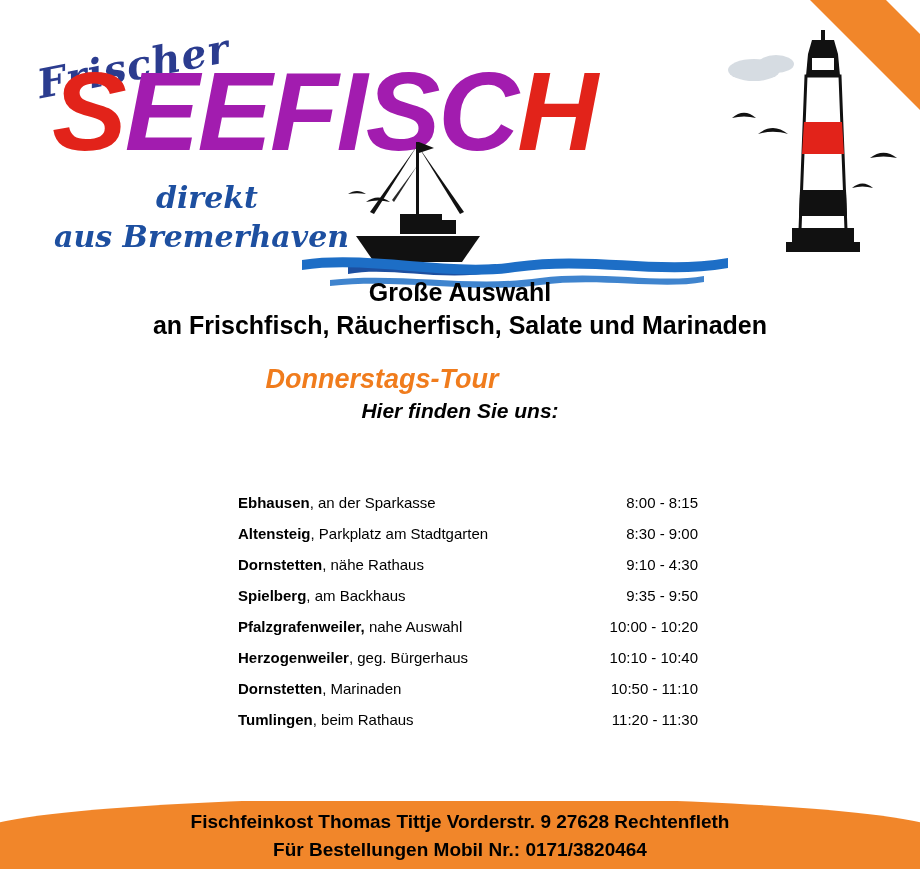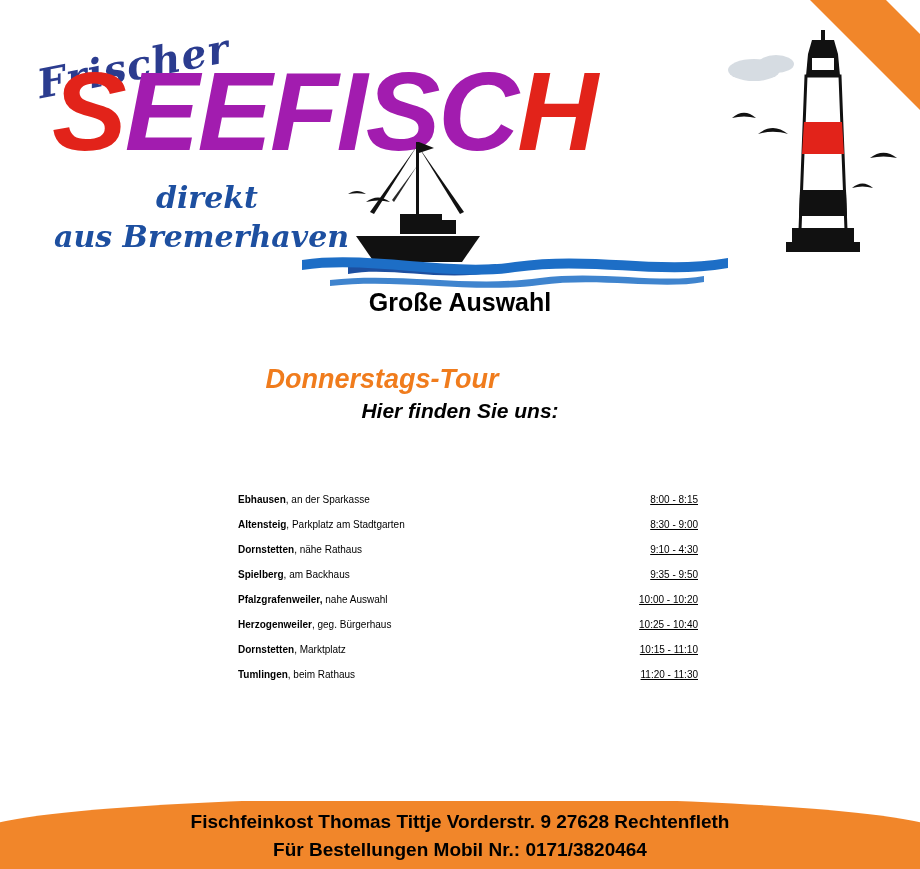--- a/index.html
+++ b/index.html
@@ -130,21 +130,21 @@
     left: 300px;
     top: 248px;
     width: 430px;
     height: 42px;
   }
 
   
   .headline {
     position: absolute;
     left: 0;
-    top: 286px;
+    top: 276px;
     width: 920px;
     text-align: center;
     font-size: 25px;
     font-weight: bold;
     color: #000000;
     line-height: 1.32;
   }
   .donnerstag {
     position: absolute;
     left: 0;
@@ -170,36 +170,35 @@
 
   
   .stops {
     position: absolute;
     left: 238px;
     top: 494px;
     width: 460px;
     border-collapse: collapse;
   }
   .stops td {
-    font-size: 10px;
+    font-size: 15px;
     color: #000000;
     padding: 0 0 14px 0;
     vertical-align: top;
     white-space: nowrap;
   }
   .stops td.place {
     text-align: left;
   }
   .stops td.place b {
     font-weight: bold;
   }
   .stops td.time {
     text-align: right;
     width: 160px;
-    text-decoration: underline;
   }
 
   
   .band {
     position: absolute;
     left: 0;
     top: 779px;
     width: 920px;
     height: 90px;
     overflow: hidden;
@@ -311,20 +310,21 @@
     <svg class="art-waves" viewBox="0 0 430 42">
       <g fill="#1d6ec6">
         <path d="M2 12 C 70 2, 150 24, 215 14 C 290 3, 360 22, 428 10 L428 20 C 360 32, 290 13, 215 24 C 150 34, 70 12, 2 22 Z"></path>
         <path d="M30 32 C 100 24, 170 40, 240 30 C 300 22, 360 36, 404 28 L404 34 C 360 42, 300 29, 240 37 C 170 46, 100 30, 30 38 Z" opacity="0.85"></path>
       </g>
     </svg>
   </div>
 
   <div class="headline">
     <div>Große Auswahl</div>
+    <div>an Frischfisch, Räucherfisch, Salate und Marinaden</div>
   </div>
 
   <div class="donnerstag">Donnerstags-Tour</div>
   <div class="hier-finden">Hier finden Sie uns:</div>
 
   <table class="stops">
     <tbody>
       <tr>
         <td class="place"><b>Ebhausen</b><span>, an der Sparkasse</span></td>
         <td class="time">8:00 - 8:15</td>
@@ -340,25 +340,25 @@
       <tr>
         <td class="place"><b>Spielberg</b><span>, am Backhaus</span></td>
         <td class="time">9:35 - 9:50</td>
       </tr>
       <tr>
         <td class="place"><b>Pfalzgrafenweiler,</b><span> nahe Auswahl</span></td>
         <td class="time">10:00 - 10:20</td>
       </tr>
       <tr>
         <td class="place"><b>Herzogenweiler</b><span>, geg. Bürgerhaus</span></td>
-        <td class="time">10:25 - 10:40</td>
-      </tr>
-      <tr>
-        <td class="place"><b>Dornstetten</b><span>, Marktplatz</span></td>
-        <td class="time">10:15 - 11:10</td>
+        <td class="time">10:10 - 10:40</td>
+      </tr>
+      <tr>
+        <td class="place"><b>Dornstetten</b><span>, Marinaden</span></td>
+        <td class="time">10:50 - 11:10</td>
       </tr>
       <tr>
         <td class="place"><b>Tumlingen</b><span>, beim Rathaus</span></td>
         <td class="time">11:20 - 11:30</td>
       </tr>
     </tbody>
   </table>
 
   <div class="band">
     <div class="band-fill"></div>

